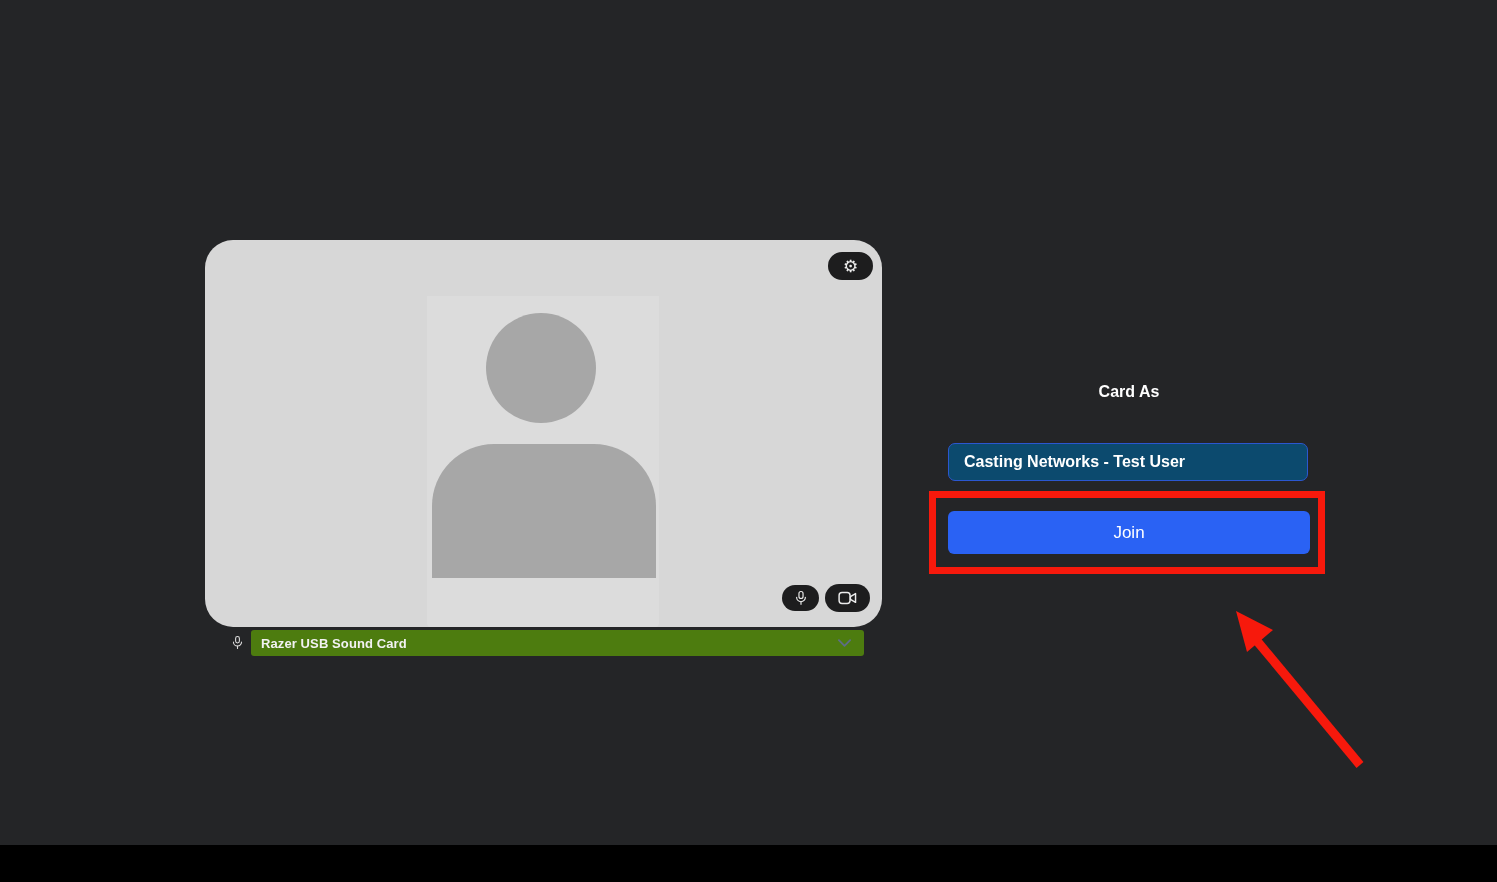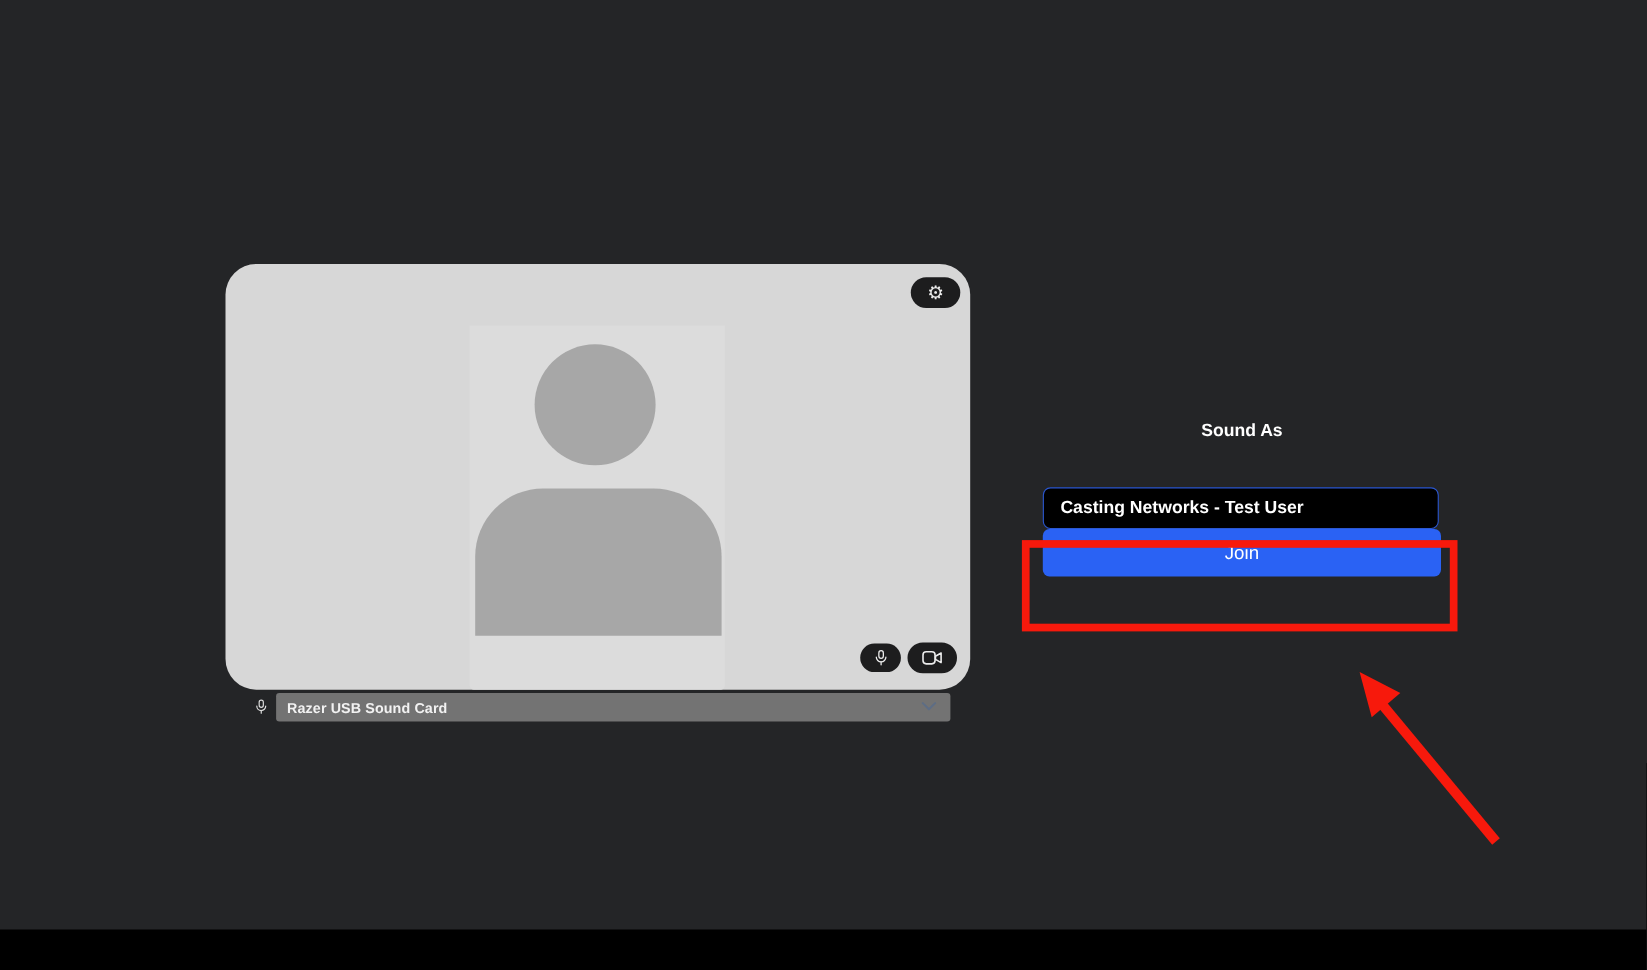--- a/index.html
+++ b/index.html
@@ -59,21 +59,21 @@
 
   
   .device-row{position:absolute;display:flex;align-items:center;}
   .device-row .dev-icon{
     width:24px;display:flex;justify-content:center;align-items:center;
     margin-right:2px;color:#dcdcdc;
   }
   .dev-field{
     display:flex;align-items:center;
     width:613px;height:26px;
-    background:#737373;
+    background:#4d7c0f;
     border-radius:3px;
     padding:0 12px 0 10px;
     cursor:pointer;
   }
   .dev-field .dev-label{
     color:#f2f2f2;font-size:13px;font-weight:700;letter-spacing:.1px;
     flex:1;white-space:nowrap;overflow:hidden;
   }
   .row-mic{left:225px;top:630px;}
   .row-cam{left:225px;top:664px;}
@@ -83,29 +83,30 @@
     position:absolute;left:948px;top:382px;width:362px;
   }
   .join-as{
     text-align:center;color:#fff;
     font-size:16px;font-weight:700;
     height:20px;line-height:20px;
     margin-bottom:41px;
   }
   .name-input{
     width:360px;height:38px;
-    background:#000000;
+    background:#0c4a6e;
     border:1.5px solid #2b57d0;
     border-radius:7px;
     color:#fff;font-size:16px;font-weight:700;
     padding:0 15px;
     font-family:"Liberation Sans","DejaVu Sans",sans-serif;
     outline:none;display:block;
   }
   .join-btn{
+    margin-top:30px;
     width:362px;height:43px;
     background:#2a62f4;
     border:none;border-radius:6px;
     color:#fff;font-size:17px;font-weight:500;
     cursor:pointer;display:block;
     font-family:"Liberation Sans","DejaVu Sans",sans-serif;
   }
 
   
   .annotation-box{
@@ -172,21 +173,21 @@
       <span>
         <svg width="15" height="10" viewBox="0 0 16 10" fill="none" stroke="#5d6d85" stroke-width="2" stroke-linecap="round" stroke-linejoin="round">
           <path d="M2 2l6 6 6-6"></path>
         </svg>
       </span>
     </div>
   </div>
 
 
   <div class="join-panel">
-    <div class="join-as">Sound As</div>
+    <div class="join-as">Card As</div>
     <input class="name-input" type="text" value="Casting Networks - Test User" style="">
     <button class="join-btn">Join</button>
   </div>
 
   <div class="annotation-box"></div>
 
   <svg class="annotation-arrow" viewBox="0 0 1497 882">
     <line x1="1360" y1="765" x2="1257" y2="641" stroke="#f7190c" stroke-width="9"></line>
     <polygon points="1236,611 1273,630 1247,652" fill="#f7190c"></polygon>
   </svg>

